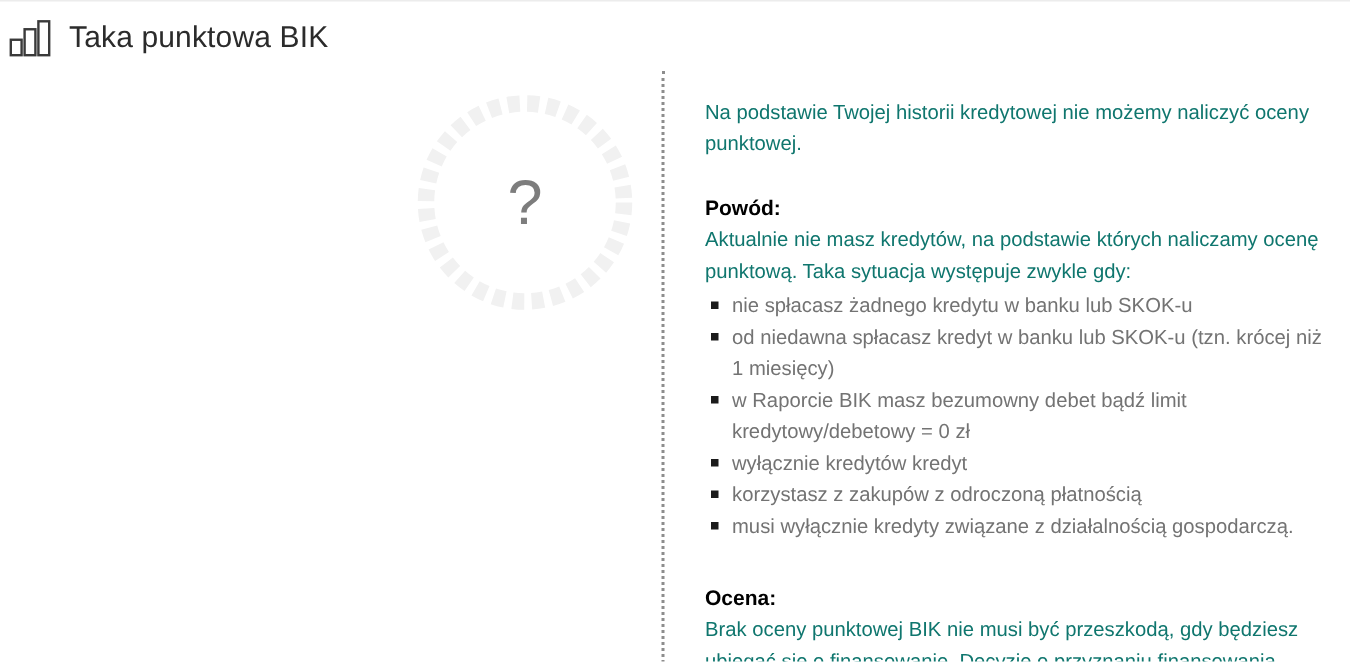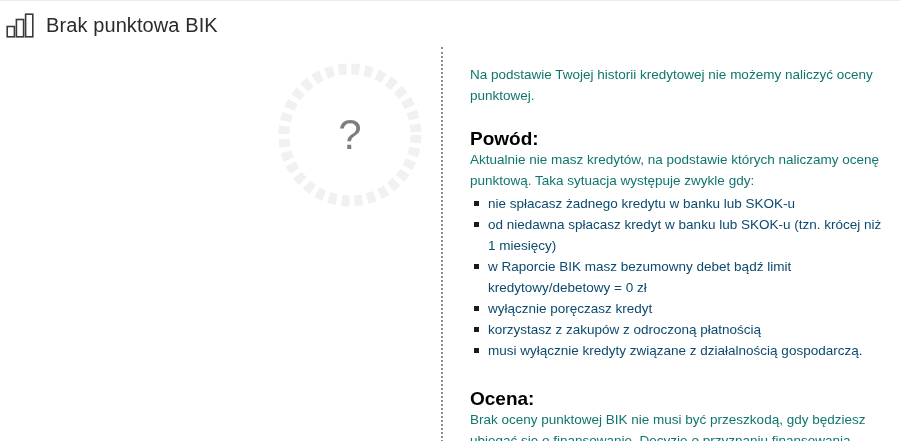--- a/index.html
+++ b/index.html
@@ -124,39 +124,39 @@
 
   .para {
     margin: 0;
     font-size: 13.5px;
     line-height: 21px;
     color: #0f766e;
   }
 
   .section-heading {
     margin: 0;
-    font-size: 19px;
+    font-size: 14px;
     line-height: 21px;
     font-weight: 700;
     color: #000000;
   }
 
   .gap-block { height: 22px; }
   .gap-tip { height: 27px; }
 
   ul.bullets {
     margin: 2px 0 0 0;
     padding: 0 0 0 18px;
     list-style: none;
   }
   ul.bullets li {
     position: relative;
     font-size: 13.5px;
     line-height: 21px;
-    color: #0c4a6e;
+    color: #737373;
     padding-left: 0;
     margin: 0 0 0 0;
   }
   ul.bullets li::before {
     content: "";
     position: absolute;
     left: -14px;
     top: 8px;
     width: 5px;
     height: 5px;
@@ -169,21 +169,21 @@
 <div class="page">
 
   <div class="header">
     <span class="chart-icon">
       <svg viewBox="0 0 30 26" xmlns="http://www.w3.org/2000/svg">
         <rect x="1.2" y="13.5" width="7.2" height="10.3" fill="none" stroke="#3a3a3a" stroke-width="1.6"></rect>
         <rect x="10.4" y="6.5" width="7.2" height="17.3" fill="none" stroke="#3a3a3a" stroke-width="1.6"></rect>
         <rect x="19.6" y="1.2" width="7.2" height="22.6" fill="none" stroke="#3a3a3a" stroke-width="1.6"></rect>
       </svg>
     </span>
-    <span class="header-title">Brak punktowa BIK</span>
+    <span class="header-title">Taka punktowa BIK</span>
   </div>
 
   <div class="content">
 
     <div class="left-pane">
       <div class="score-ring-wrap">
         <svg viewBox="0 0 144 144" xmlns="http://www.w3.org/2000/svg">
           <circle cx="72" cy="72" r="66" fill="none" stroke="#f1f1f1" stroke-width="11" stroke-dasharray="8 5" stroke-linecap="butt"></circle>
         </svg>
         <div class="score-value">?</div>
@@ -198,21 +198,21 @@
 
       <div class="gap-block"></div>
 
       <p class="section-heading">Powód:</p>
       <p class="para">Aktualnie nie masz kredytów, na podstawie których naliczamy ocenę punktową. Taka sytuacja występuje zwykle gdy:</p>
 
       <ul class="bullets">
         <li>nie spłacasz żadnego kredytu w banku lub SKOK-u</li>
         <li>od niedawna spłacasz kredyt w banku lub SKOK-u (tzn. krócej niż 1 miesięcy)</li>
         <li>w Raporcie BIK masz bezumowny debet bądź limit kredytowy/debetowy = 0 zł</li>
-        <li>wyłącznie poręczasz kredyt</li>
+        <li>wyłącznie kredytów kredyt</li>
         <li>korzystasz z zakupów z odroczoną płatnością</li>
         <li>musi wyłącznie kredyty związane z działalnością gospodarczą.</li>
       </ul>
 
       <div class="gap-tip"></div>
 
       <p class="section-heading">Ocena:</p>
       <p class="para">Brak oceny punktowej BIK nie musi być przeszkodą, gdy będziesz ubiegać się o finansowanie. Decyzję o przyznaniu finansowania zawsze podejmuje instytucja, w której się o nie ubiegasz.</p>
 
     </div>

